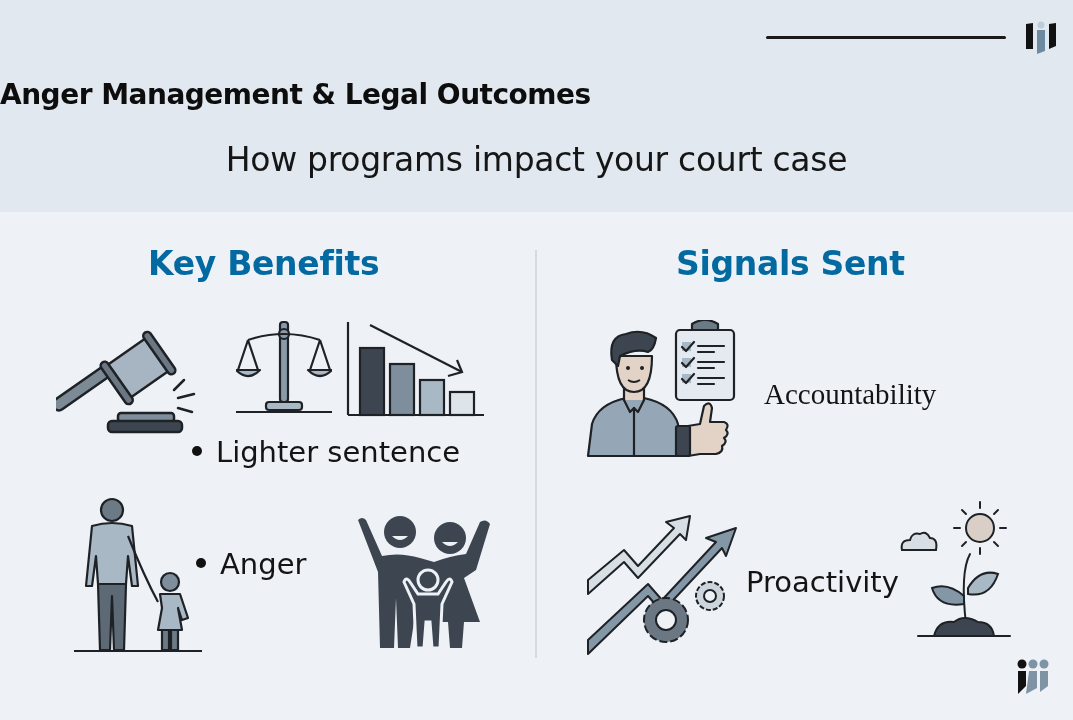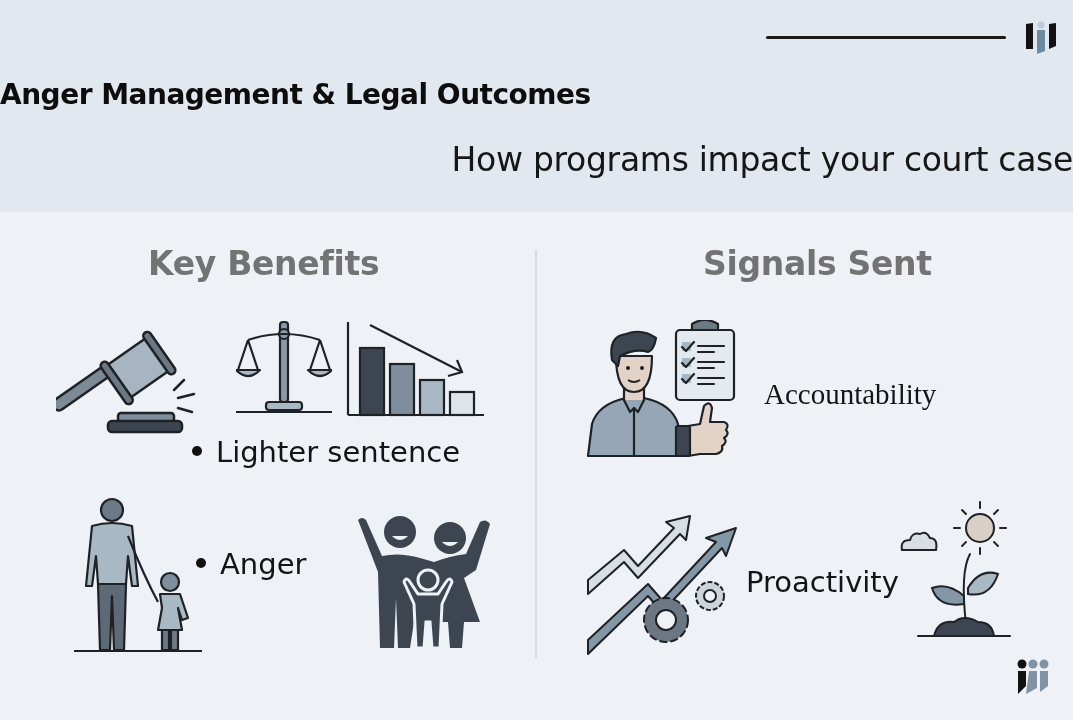--- a/index.html
+++ b/index.html
@@ -2,23 +2,23 @@
 <html><head>
 <meta charset="utf-8">
 <style>
   * { box-sizing: border-box; margin: 0; padding: 0; }
   html, body { width: 1073px; height: 720px; overflow: hidden; }
   body { background: #eef2f6; font-family: "DejaVu Sans", sans-serif; color: #111; position: relative; }
   .header { position: absolute; left: 0; top: 0; width: 1073px; height: 212px; background: #e1e8ef; }
   .header-rule { position: absolute; left: 766px; top: 36px; width: 240px; height: 3px; background: #1a1a1a; border-radius: 2px; }
   .logo-top { position: absolute; left: 1024px; top: 18px; width: 34px; height: 38px; }
   .title { position: absolute; left: 0; top: 78px; width: 1073px; text-align: left; font-size: 28px; font-weight: bold; letter-spacing: -0.5px; color: #0d0d0d; }
-  .subtitle { position: absolute; left: 0; top: 140px; width: 1073px; text-align: right; font-size: 33px; color: #161616; letter-spacing: -0.3px; }
+  .subtitle { position: absolute; left: 0; top: 140px; width: 1073px; text-align: center; font-size: 33px; color: #161616; letter-spacing: -0.3px; }
   .divider { position: absolute; left: 535px; top: 250px; width: 2px; height: 408px; background: #d3dae1; }
-  .section-title { position: absolute; font-size: 33px; font-weight: bold; color: #737373; letter-spacing: -0.3px; }
+  .section-title { position: absolute; font-size: 33px; font-weight: bold; color: #0369a1; letter-spacing: -0.3px; }
   .label { position: absolute; font-size: 29px; color: #141414; line-height: 1.16; }
   .bullet { display: inline-block; width: 10px; height: 10px; border-radius: 50%; background: #111; margin-right: 14px; vertical-align: middle; position: relative; top: -3px; }
   .icon { position: absolute; }
   .logo-bottom { position: absolute; left: 1012px; top: 656px; width: 42px; height: 42px; }
 </style>
 </head>
 <body>
 
 <div class="header"></div>
 <div class="header-rule"></div>
@@ -109,21 +109,21 @@
   <g fill="#3d4650" stroke="#eef2f6" stroke-width="3">
     <circle cx="74" cy="68" r="10"></circle>
     <path d="M50 70 Q52 64 56 70 L64 82 L84 82 L92 70 Q96 64 98 70 L88 92 L86 136 L78 136 L76 110 L72 110 L70 136 L62 136 L60 92 Z"></path>
   </g>
   <g fill="#eef2f6">
     <path d="M38 24 Q46 32 54 24 Z"></path>
     <path d="M88 30 Q96 38 104 30 Z"></path>
   </g>
 </svg>
 
-<div class="section-title" style="left:703px; top:244px;">Signals Sent</div>
+<div class="section-title" style="left:676px; top:244px;">Signals Sent</div>
 
 <svg class="icon" style="left:584px; top:320px;" width="156" height="140" viewBox="0 0 156 140">
   <g stroke="#1e2226" stroke-width="2.2" stroke-linejoin="round" stroke-linecap="round">
     <rect x="92" y="10" width="58" height="70" rx="4" fill="#e4eaf0"></rect>
     <path d="M108 10 L108 4 Q121 -4 134 4 L134 10 Z" fill="#6c7a86"></path>
     <rect x="98" y="22" width="9" height="9" fill="#a9b8c5" stroke="none"></rect>
     <rect x="98" y="38" width="9" height="9" fill="#a9b8c5" stroke="none"></rect>
     <rect x="98" y="54" width="9" height="9" fill="#a9b8c5" stroke="none"></rect>
     <polyline points="98,27 102,31 110,22" fill="none"></polyline>
     <polyline points="98,43 102,47 110,38" fill="none"></polyline>

